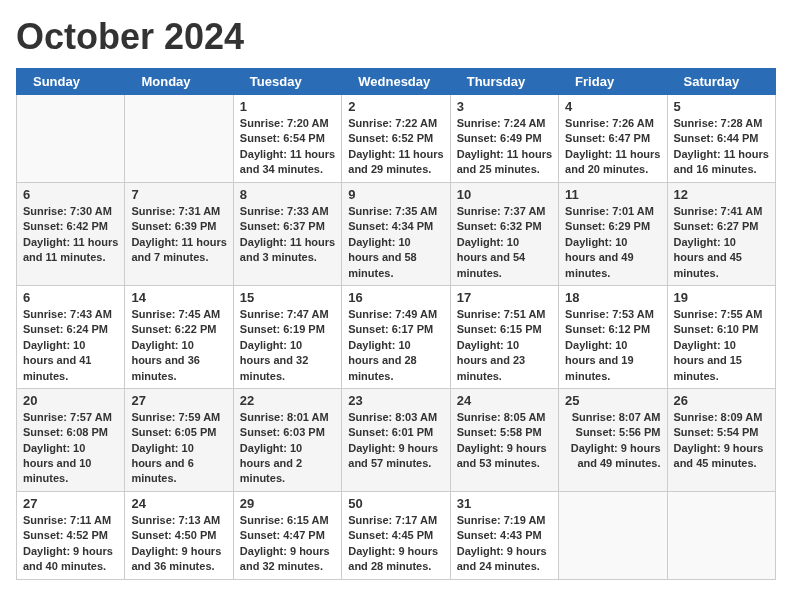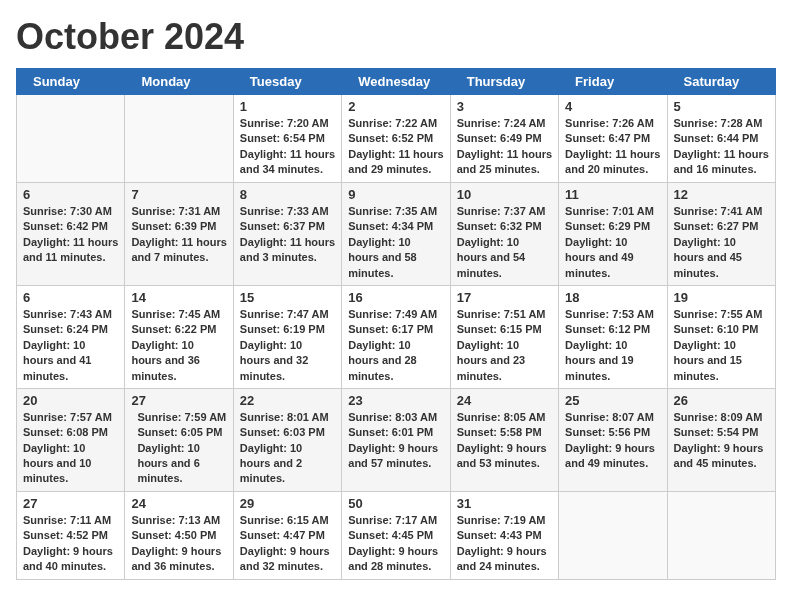--- a/index.html
+++ b/index.html
@@ -235,21 +235,21 @@
       </tr>
       <tr>
         <td>
           <span class="day-num">20</span>
           <div class="day-info" style="white-space: pre-line;">Sunrise: 7:57 AM
 Sunset: 6:08 PM
 Daylight: 10 hours and 10 minutes.</div>
         </td>
         <td>
           <span class="day-num">27</span>
-          <div class="day-info" style="white-space: pre-line; margin-left: 6px;">Sunrise: 7:59 AM
+          <div class="day-info" style="white-space: pre-line;">Sunrise: 7:59 AM
 Sunset: 6:05 PM
 Daylight: 10 hours and 6 minutes.</div>
         </td>
         <td>
           <span class="day-num">22</span>
           <div class="day-info" style="white-space: pre-line;">Sunrise: 8:01 AM
 Sunset: 6:03 PM
 Daylight: 10 hours and 2 minutes.</div>
         </td>
         <td>
@@ -259,21 +259,21 @@
 Daylight: 9 hours and 57 minutes.</div>
         </td>
         <td>
           <span class="day-num">24</span>
           <div class="day-info" style="white-space: pre-line;">Sunrise: 8:05 AM
 Sunset: 5:58 PM
 Daylight: 9 hours and 53 minutes.</div>
         </td>
         <td>
           <span class="day-num">25</span>
-          <div class="day-info" style="white-space: pre-line;">Sunrise: 8:07 AM
+          <div class="day-info" style="white-space: pre-line; text-align: right;">Sunrise: 8:07 AM
 Sunset: 5:56 PM
 Daylight: 9 hours and 49 minutes.</div>
         </td>
         <td>
           <span class="day-num">26</span>
           <div class="day-info" style="white-space: pre-line;">Sunrise: 8:09 AM
 Sunset: 5:54 PM
 Daylight: 9 hours and 45 minutes.</div>
         </td>
       </tr>

